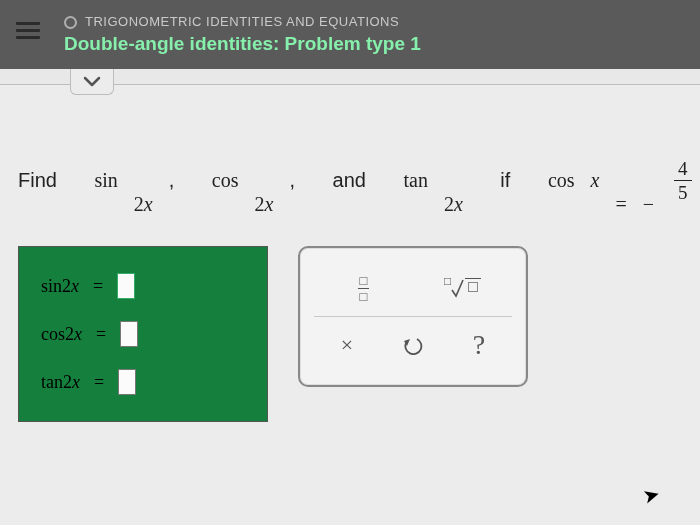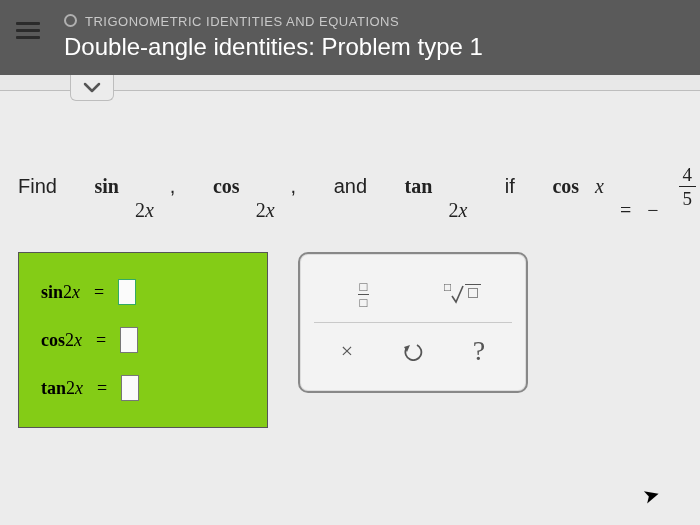--- a/index.html
+++ b/index.html
@@ -31,31 +31,31 @@
     background: #2b2b2b;
     margin: 4px 0;
     border-radius: 1px;
   }
   .breadcrumb {
     font-size: 13px;
     letter-spacing: 0.5px;
     color: #c9c9c9;
     margin-bottom: 4px;
     display: flex;
-    align-items: flex-start;
+    align-items: flex-end;
     gap: 8px;
   }
   .circle-icon {
     width: 13px; height: 13px; border: 2px solid #b0b0b0; border-radius: 50%;
     display: inline-block;
   }
   .title {
-    font-size: 24px;
-    font-weight: 400;
-    color: #ffffff;
+    font-size: 19px;
+    font-weight: 700;
+    color: #86efac;
   }
   .subheader {
     background: #e8e8e8;
     height: 16px;
     border-bottom: 1px solid #bdbdbd;
     position: relative;
   }
   .chevron-tab {
     position: absolute;
     left: 70px;
@@ -78,21 +78,21 @@
   }
   .prompt {
     font-size: 20px;
     color: #222;
     white-space: nowrap;
     display: flex;
     align-items: center;
     gap: 16px;
   }
   .mathit { font-family: "Times New Roman", serif; margin-top: 48px; }
-  .func { font-family: "Times New Roman", serif; font-weight: bold; }
+  .func { font-family: "Times New Roman", serif; }
   .var { font-style: italic; font-family: "Times New Roman", serif; }
   .frac {
     display: inline-flex;
     flex-direction: column;
     align-items: center;
     font-family: "Times New Roman", serif;
     font-size: 19px;
     line-height: 1;
     vertical-align: middle;
     margin: 0 4px;
@@ -101,21 +101,21 @@
   .frac .den { padding-top: 2px; }
   .underline { text-decoration: underline; }
   .work-row {
     display: flex;
     align-items: flex-start;
     gap: 30px;
     margin-top: 30px;
   }
   .answer-box {
     border: 1.5px solid #555;
-    background: #84cc16;
+    background: #15803d;
     width: 250px;
     padding: 20px 22px;
   }
   .ans-line {
     display: flex;
     align-items: center;
     gap: 14px;
     font-family: "Times New Roman", serif;
     font-size: 18px;
     margin: 22px 0;

